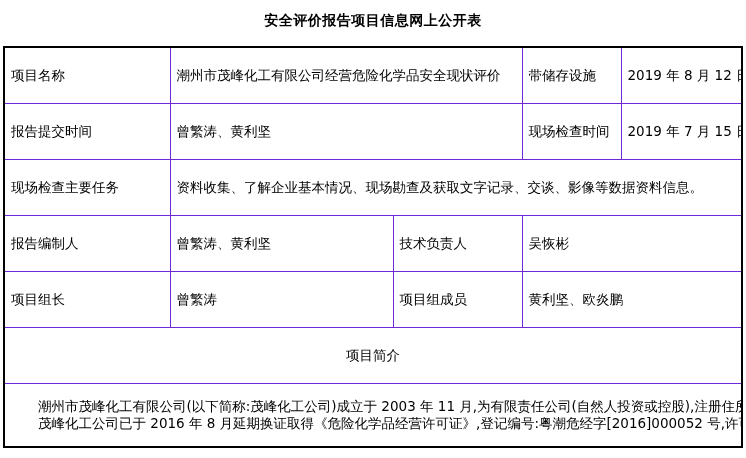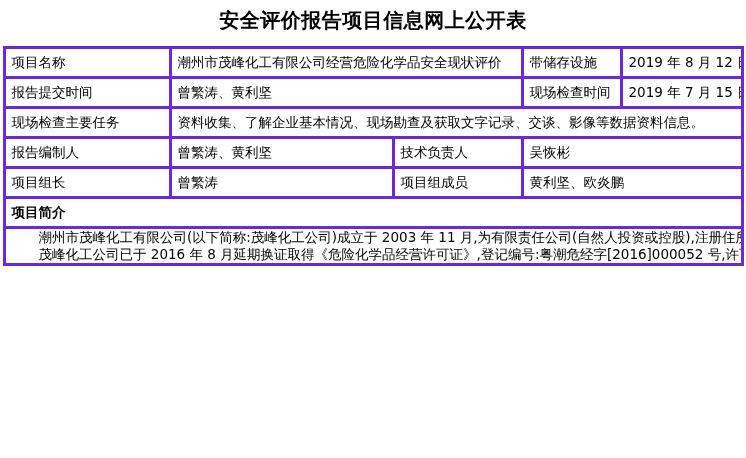--- a/index.html
+++ b/index.html
@@ -13,55 +13,55 @@
     overflow: hidden;
   }
   .page {
     width: 746px;
     height: 458px;
     position: relative;
   }
   .doc-title {
     margin: 9px auto 0 auto;
     text-align: center;
-    font-size: 20px;
+    font-size: 14px;
     font-weight: bold;
     letter-spacing: 0.5px;
     height: 22px;
     line-height: 22px;
   }
   table.report-table {
     border-collapse: collapse;
     table-layout: fixed;
     width: 738px;
     margin: 15px auto 0 auto;
     border: 2px solid #000000;
   }
   table.report-table td {
-    border: 3px solid #6d28d9;
+    border: 1px solid #6d28d9;
     font-size: 13.5px;
     line-height: 17px;
-    padding: 0 6px;
+    padding: 14px 6px;
     height: 27px;
     vertical-align: middle;
     white-space: nowrap;
     overflow: hidden;
   }
   td.cell-tight {
     font-size: 13px;
     letter-spacing: -1px;
     padding: 0 4px;
   }
   td.cell-date {
     text-align: center;
     white-space: nowrap;
   }
   td.section-header-cell {
+    text-align: center;
     font-size: 13.5px;
-    font-weight: bold;
   }
   td.summary-cell {
     white-space: normal;
     vertical-align: top;
     padding: 3px 8px 4px 8px;
     height: auto;
     line-height: 25px;
     text-align: justify;
     font-size: 13.5px;
   }

